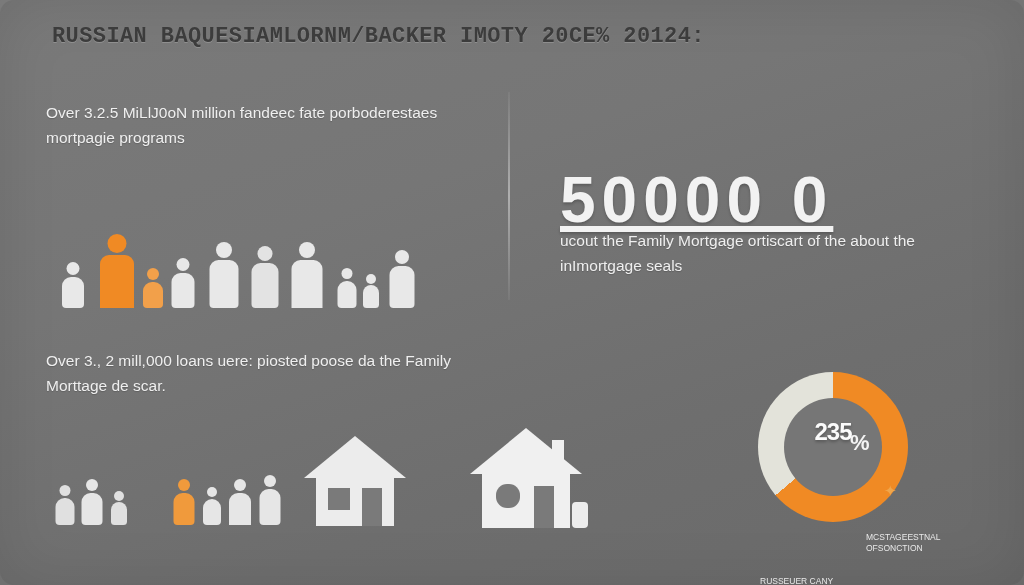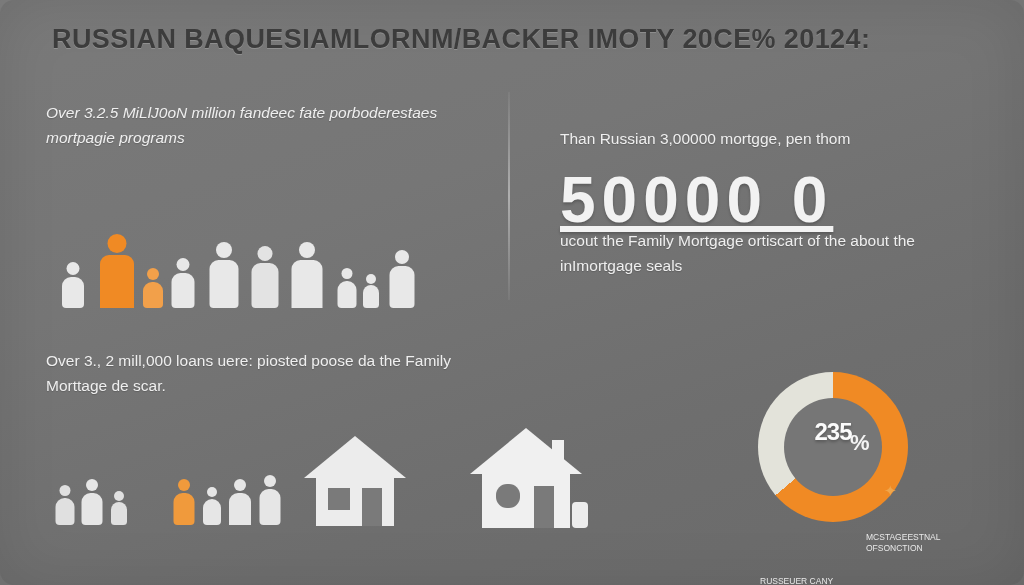--- a/index.html
+++ b/index.html
@@ -20,45 +20,46 @@
     position: absolute; inset: 0;
     border-radius: 14px;
     box-shadow: inset 0 0 60px rgba(0,0,0,0.10);
     pointer-events: none;
   }
 
   .title {
     position: absolute;
     left: 52px; top: 24px;
     width: 900px;
-    font-size: 27px;
+    font-size: 22px;
     font-weight: bold;
     letter-spacing: 0.4px;
     color: #3c3c3c;
     text-shadow: 0 1px 0 rgba(255,255,255,0.18);
     white-space: nowrap;
+    font-family: Liberation Mono, monospace;
   }
 
   .divider {
     position: absolute;
     left: 508px; top: 92px;
     width: 2px; height: 208px;
     background: linear-gradient(to bottom, rgba(255,255,255,0.05), rgba(255,255,255,0.42), rgba(255,255,255,0.05));
   }
 
   .para {
     position: absolute;
     color: #efefef;
     font-size: 15.5px;
     line-height: 25px;
     text-shadow: 0 1px 1px rgba(0,0,0,0.18);
   }
 
   
-  #q1-text { left: 46px; top: 100px; width: 420px; font-style: italic; }
+  #q1-text { left: 46px; top: 100px; width: 420px; }
   #q1-figures { position: absolute; left: 50px; top: 218px; width: 400px; height: 90px; }
 
   
   #q2-text { left: 560px; top: 126px; width: 400px; }
   #q2-bignum {
     position: absolute; left: 560px; top: 163px;
     font-size: 64px; font-weight: bold; color: #f2f2f2;
     letter-spacing: 6px;
     text-shadow: 0 2px 3px rgba(0,0,0,0.22);
     text-decoration: underline;
@@ -179,21 +180,20 @@
       <div class="head" style="top:0; width:10px; height:10px; background:#e8e8e8;"></div>
       <div class="body" style="top:11px; width:16px; height:23px; background:#e8e8e8;"></div>
     </div>
 
     <div class="person" style="left:338px; height:58px; width:28px;">
       <div class="head" style="top:0; width:14px; height:14px; background:#e8e8e8;"></div>
       <div class="body" style="top:16px; width:25px; height:42px; background:#e8e8e8;"></div>
     </div>
   </div>
 
-  <div class="para" id="q2-text">Than Russian 3,00000 mortgge, pen thom</div>
   <div id="q2-bignum">50000 0</div>
   <div class="para" id="q2-sub">ucout the Family Mortgage ortiscart of the about the inImortgage seals</div>
 
   <div class="para" id="q3-text">Over 3., 2 mill,000 loans uere: piosted poose da the Family Morttage de scar.</div>
   <div id="q3-figures">
     <div class="person" style="left:4px; height:40px; width:22px;">
       <div class="head" style="top:0; width:11px; height:11px; background:#e0e0e0;"></div>
       <div class="body" style="top:13px; width:19px; height:27px; background:#e0e0e0;"></div>
     </div>
     <div class="person" style="left:30px; height:46px; width:24px;">

